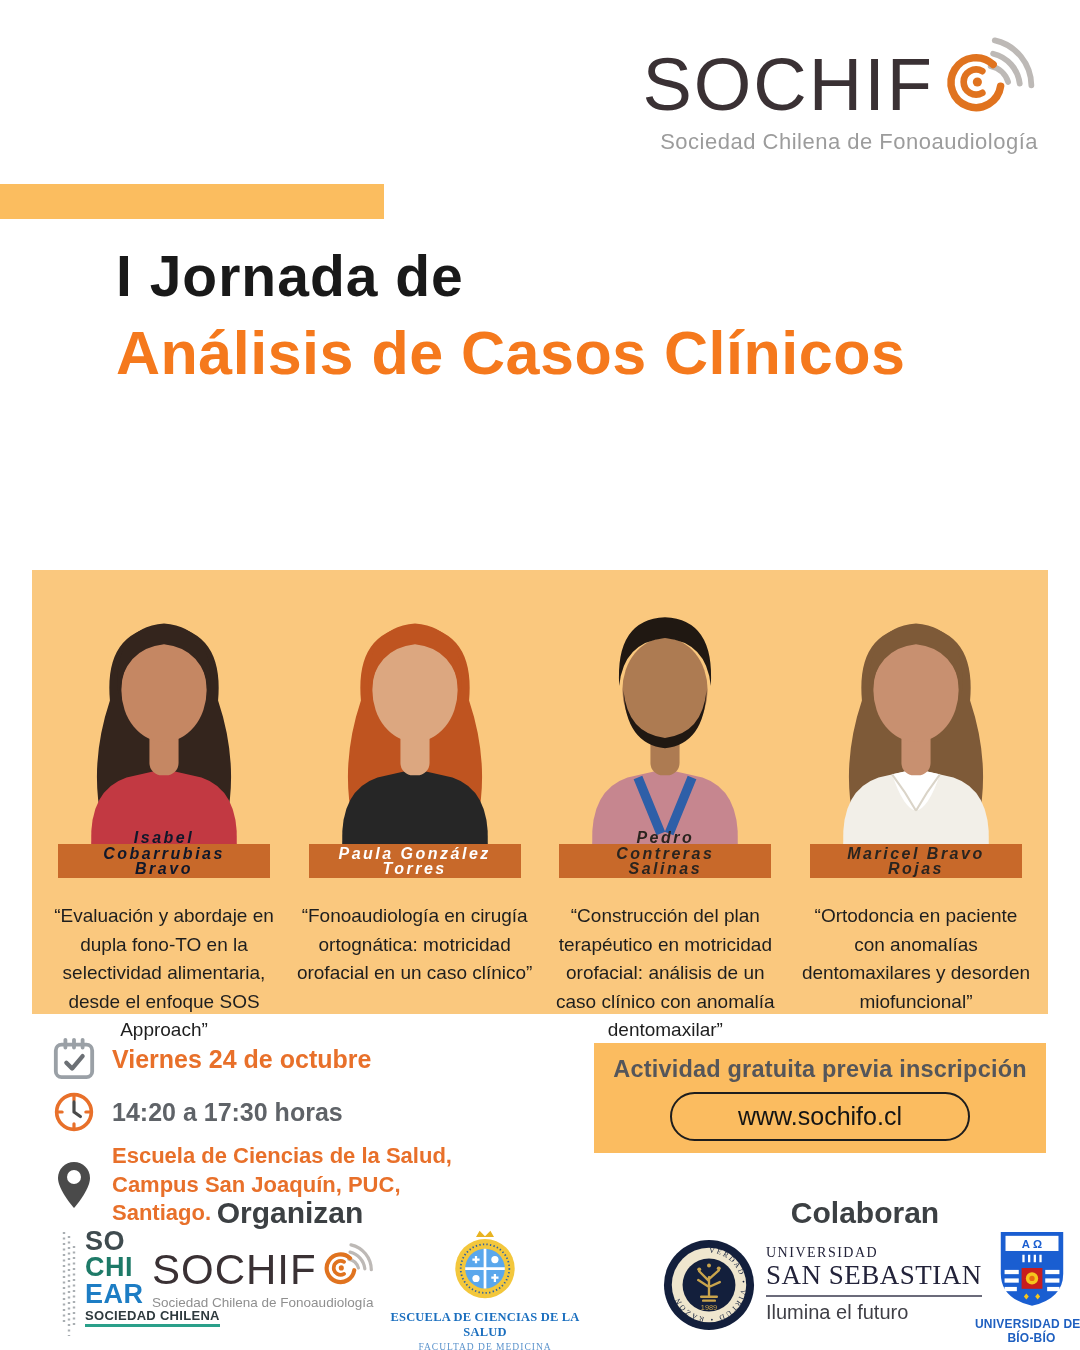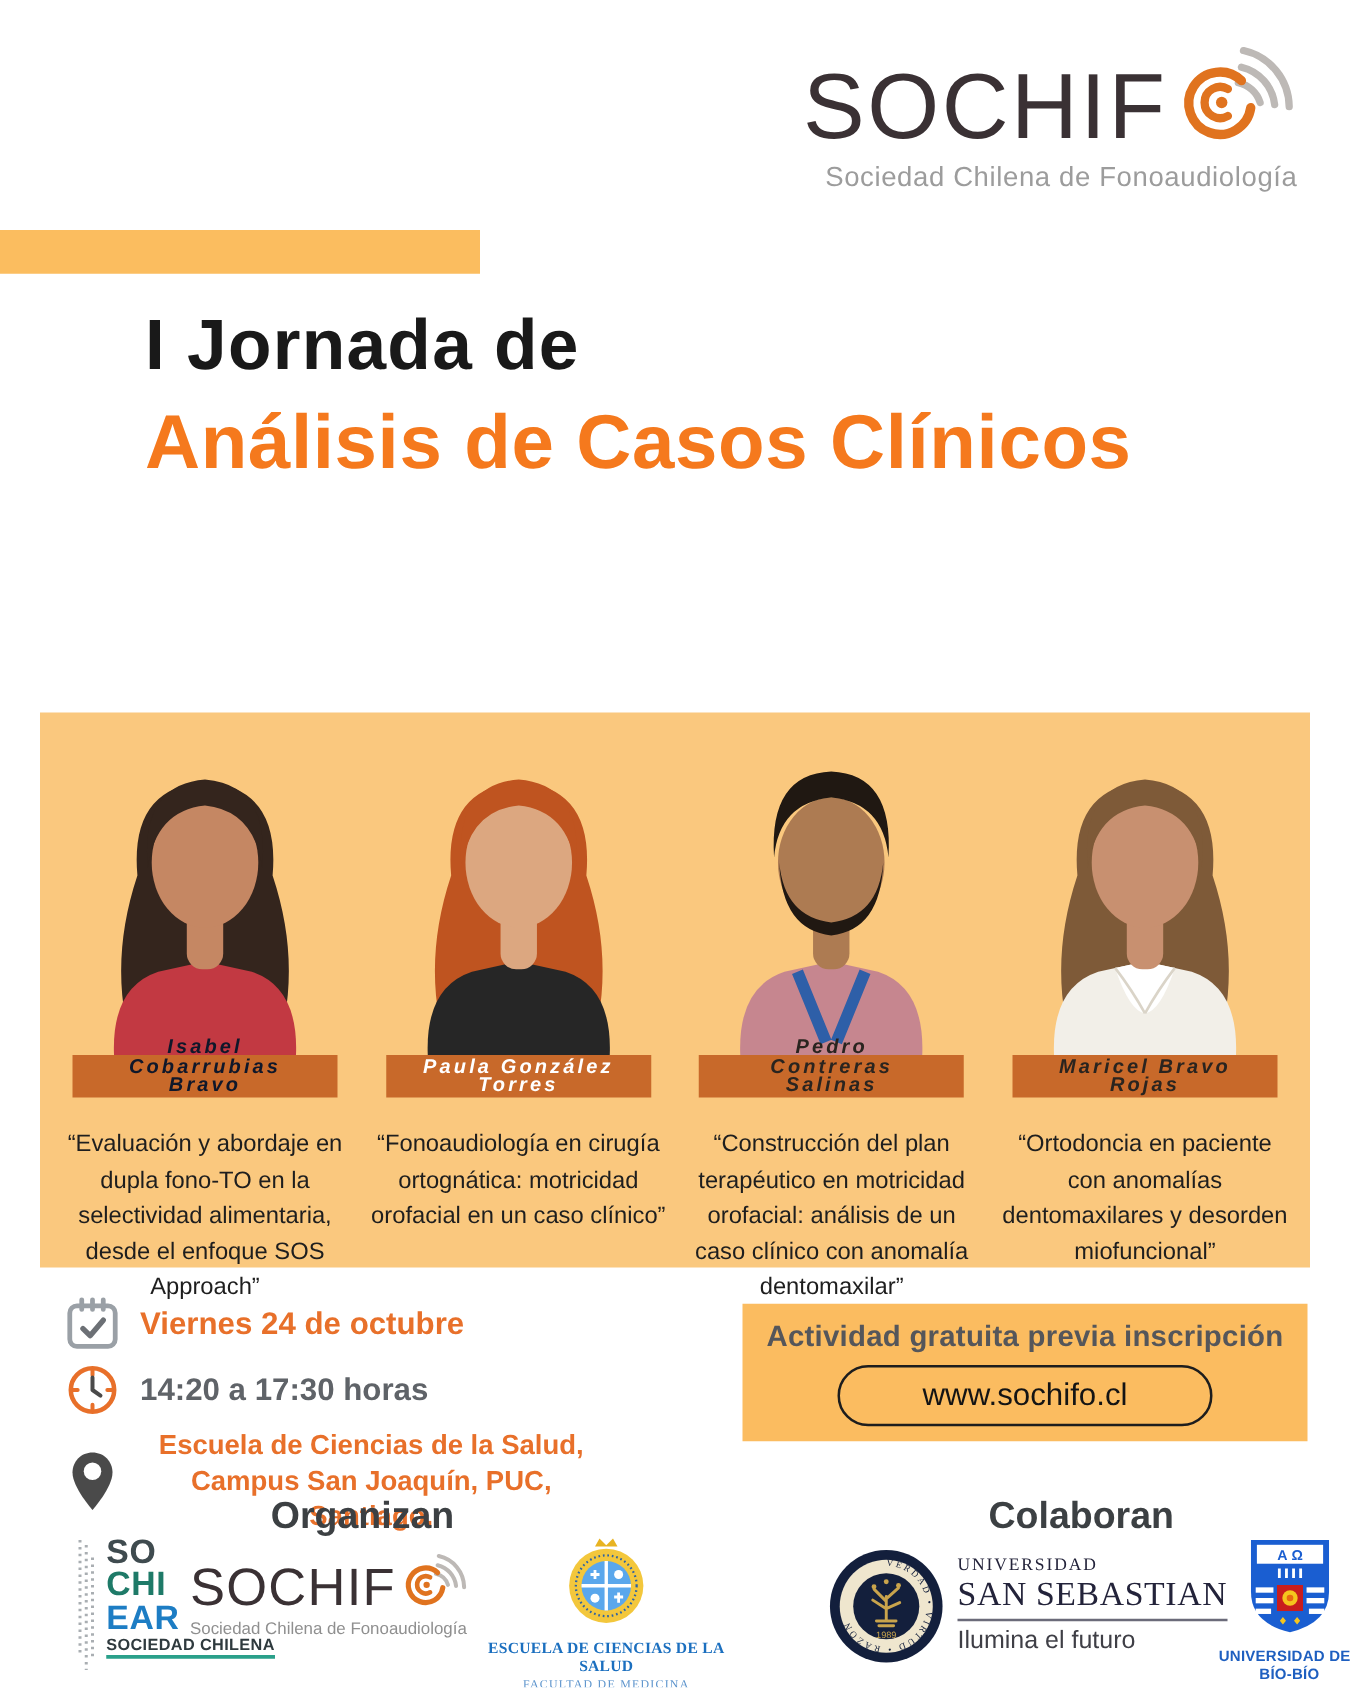--- a/index.html
+++ b/index.html
@@ -40,21 +40,21 @@
   .photo{height:274px;display:flex;align-items:flex-end;justify-content:center;overflow:hidden;}
   .banner-wrap{position:relative;margin:0 14px;}
   .banner{height:34px;background:var(--banner-orange,#C8692A);}
   .name{position:absolute;left:-10px;right:-10px;bottom:1px;text-align:center;
         font-style:italic;font-weight:700;font-size:16px;letter-spacing:2.5px;line-height:.98;}
   .quote{margin-top:24px;padding:0 1px;text-align:center;font-size:19px;line-height:1.5;
          color:var(--text-dark,#1E1E1E);}
 
   
   .details{position:absolute;left:52px;top:1036px;width:480px;}
-  .drow{display:flex;align-items:center;margin-bottom:9px;text-align:center;}
+  .drow{display:flex;align-items:center;margin-bottom:9px;}
   .drow .dicon{width:44px;flex:0 0 44px;display:flex;justify-content:center;}
   .drow .dtext{margin-left:16px;font-weight:700;}
   .date-text{font-size:25px;color:var(--detail-orange,#E8702A);}
   .time-text{font-size:25px;color:var(--text-gray,#5F6368);}
   .loc-text{font-size:22px;color:var(--detail-orange,#E8702A);width:370px;line-height:1.3;}
 
   
   .regbox{position:absolute;left:594px;top:1043px;width:452px;height:110px;
           background:var(--box-orange,#FBBC60);text-align:center;box-sizing:border-box;padding-top:13px;}
   .regnote{font-size:23.5px;font-weight:700;color:#55565A;letter-spacing:.2px;}

